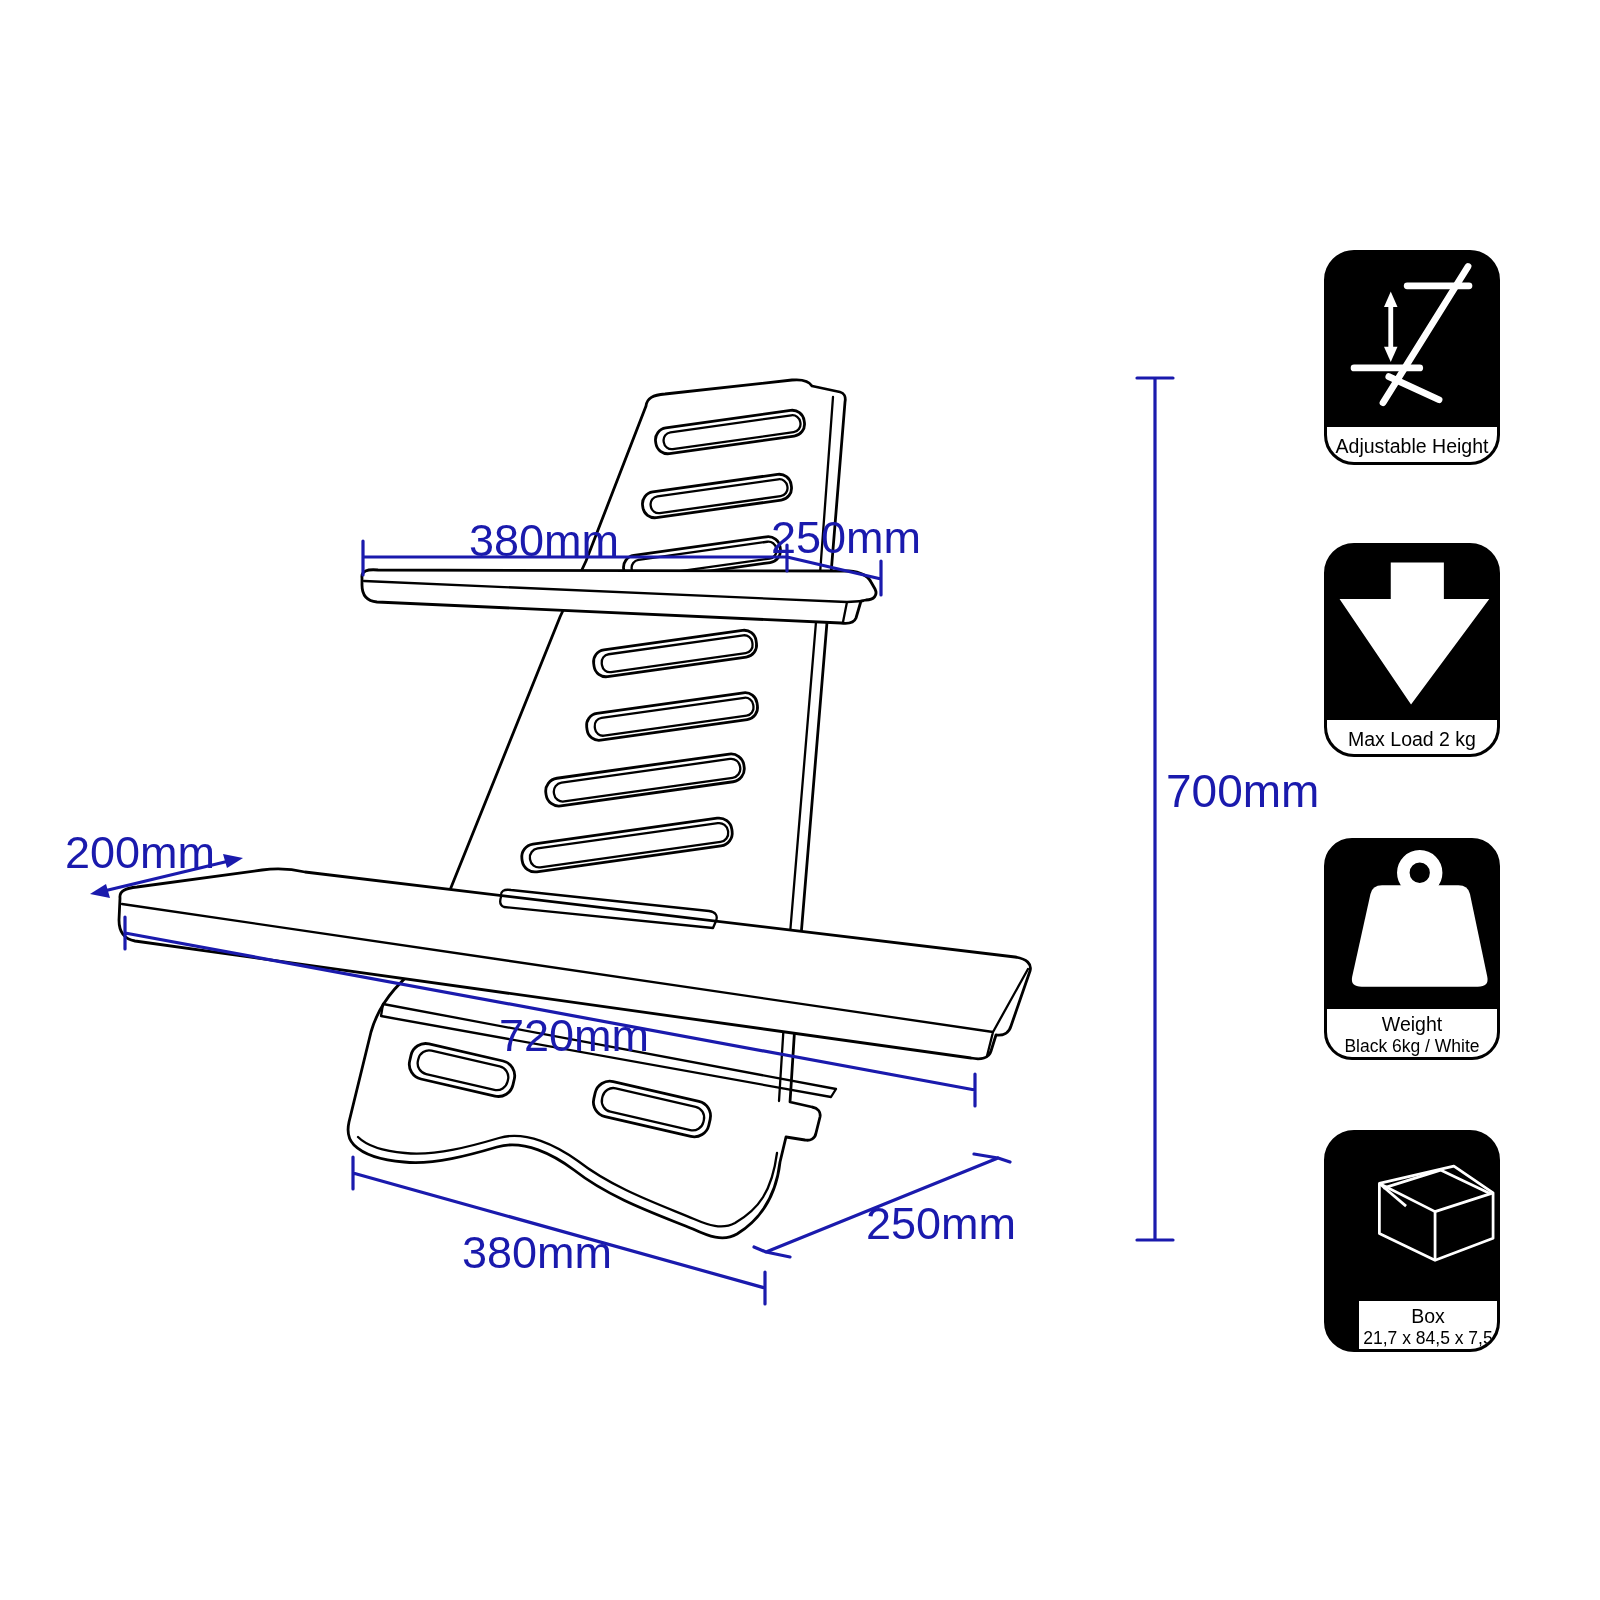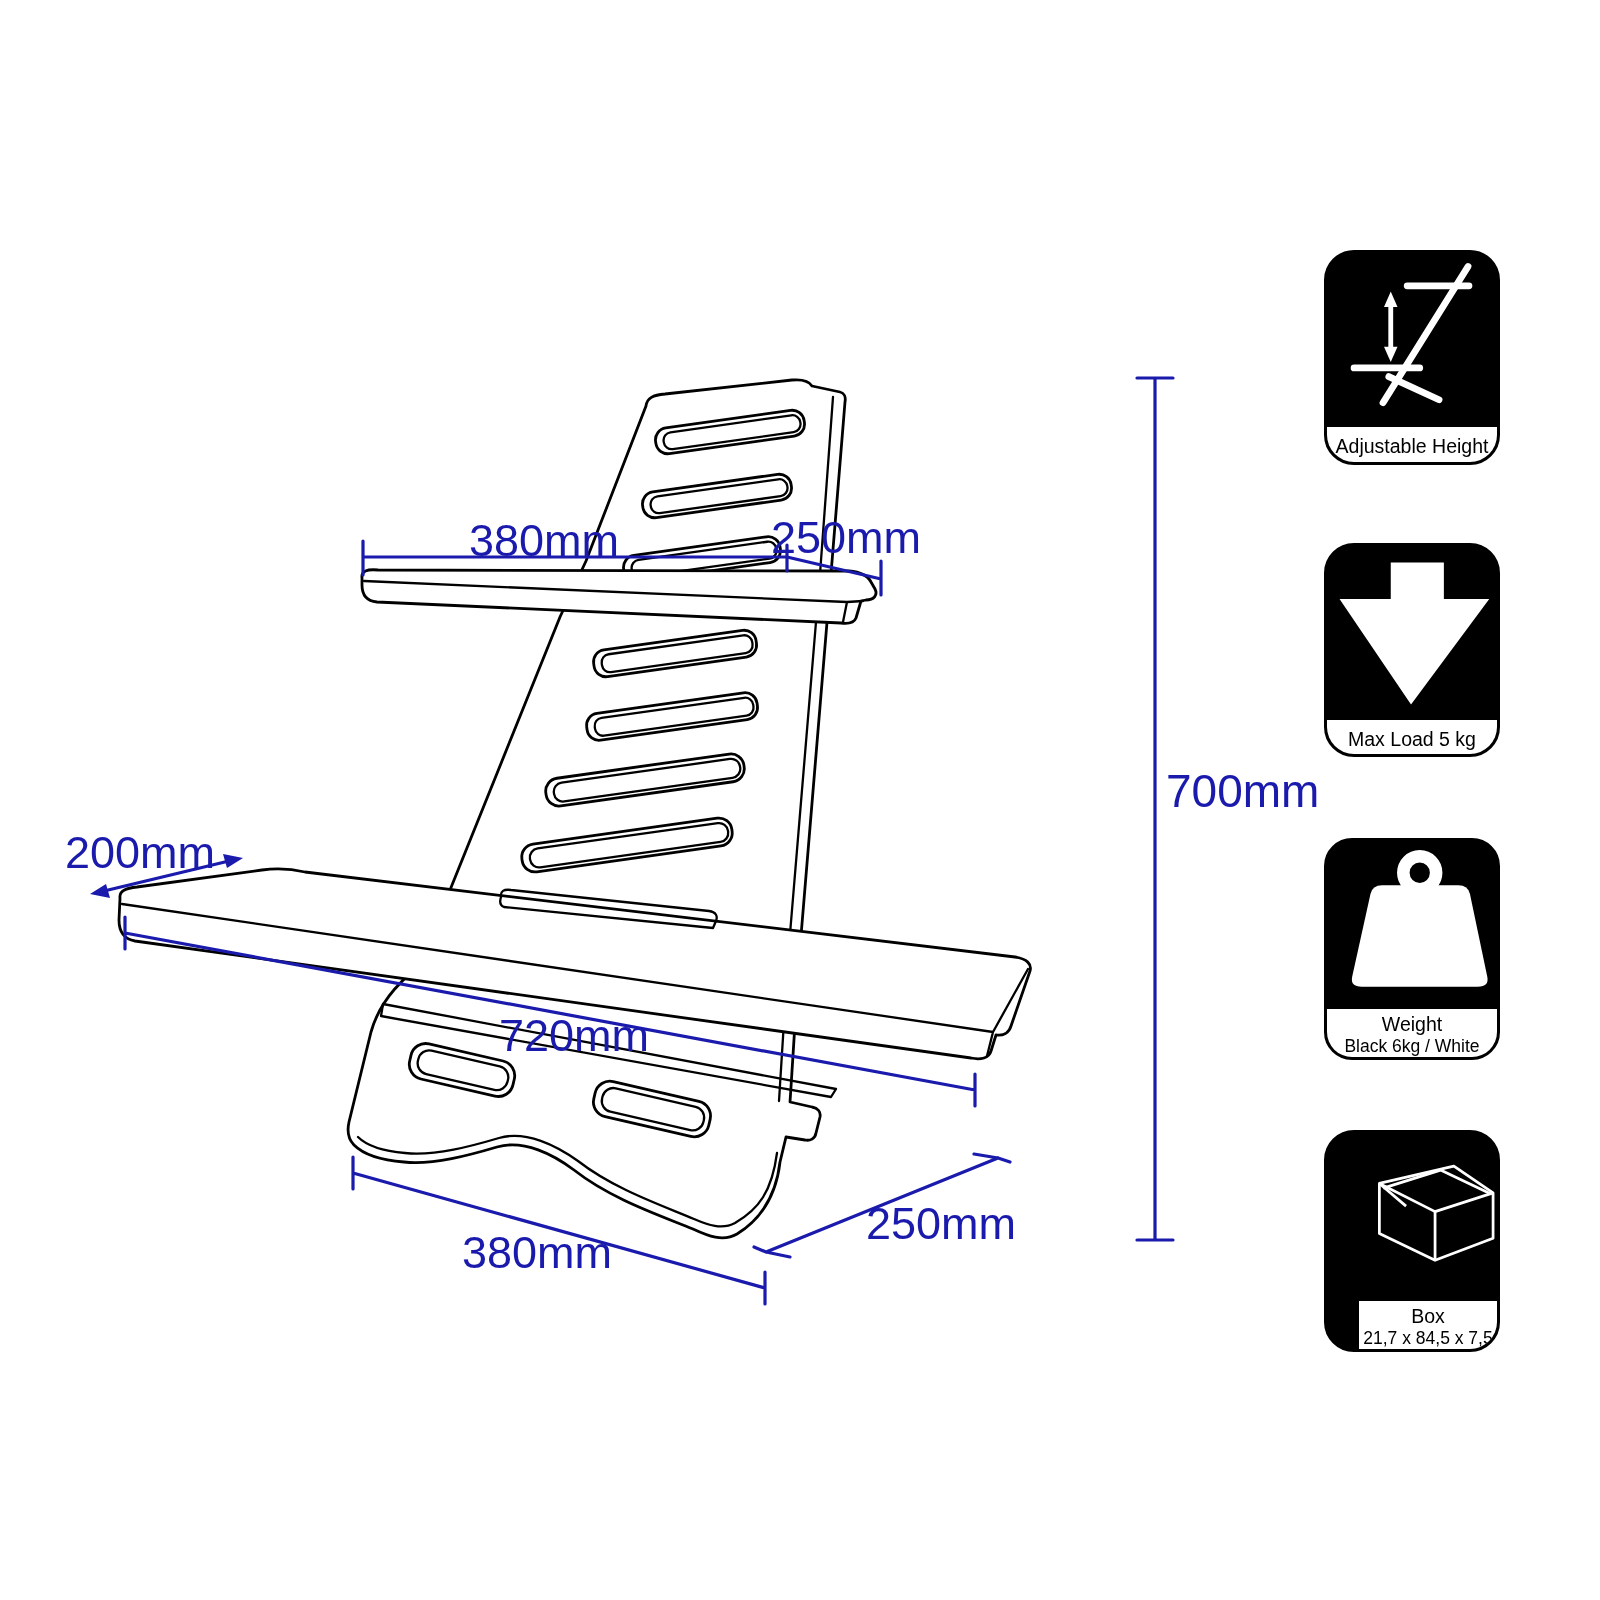--- a/index.html
+++ b/index.html
@@ -206,21 +206,21 @@
     </div>
   </div>
 
   <div class="badge" style="top:543px; height:214px;">
     <div class="badge-icon">
       <svg width="170" height="168" viewBox="0 0 176 170">
         <polygon fill="#fff" points="66,15 121,15 121,53 168,53 87,162 13,53 66,53"></polygon>
       </svg>
     </div>
     <div class="badge-label-wrap">
-      <span class="badge-label">Max Load 5 kg</span>
+      <span class="badge-label">Max Load 2 kg</span>
 
     </div>
   </div>
 
   <div class="badge two" style="top:838px; height:222px;border-radius:28px;">
     <div class="badge-icon">
       <svg width="170" height="162" viewBox="0 0 176 166">
         <circle cx="96" cy="32" r="17" fill="none" stroke="#fff" stroke-width="13"></circle>
         <path fill="#fff" d="M 57 45 L 136 45 Q 146 45 148 54 L 166 140
                              Q 168 150 156 150 L 36 150 Q 24 150 26 140

